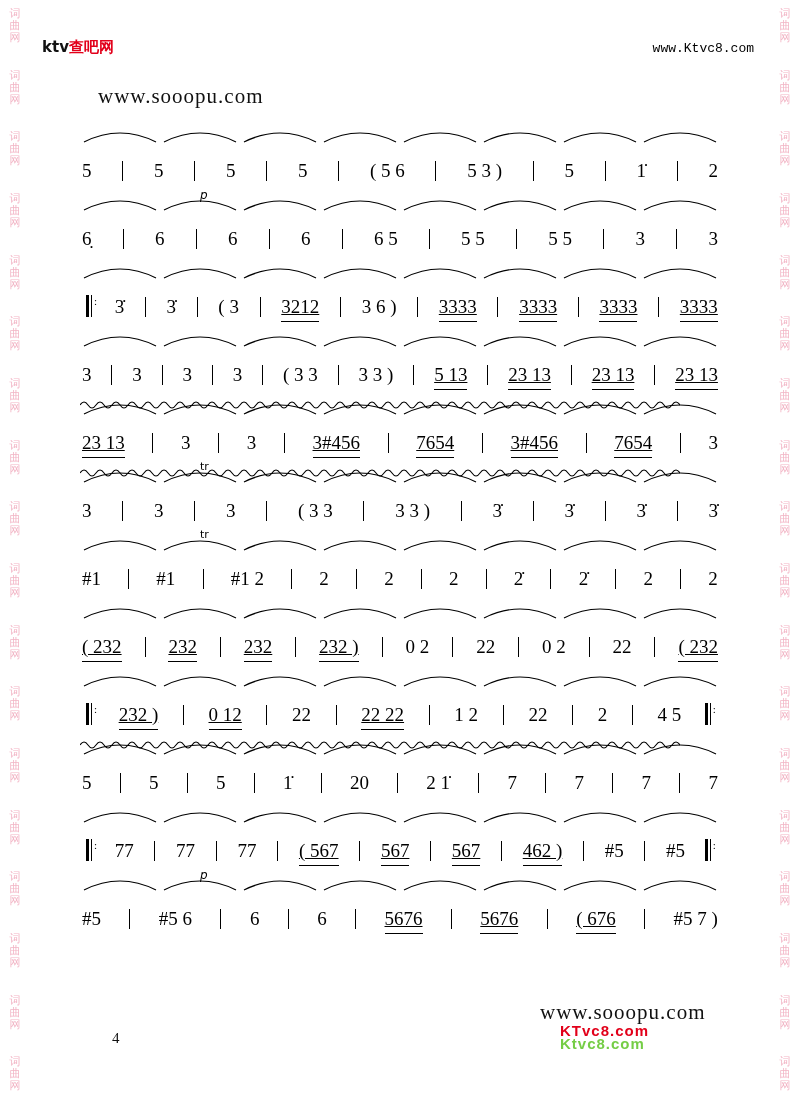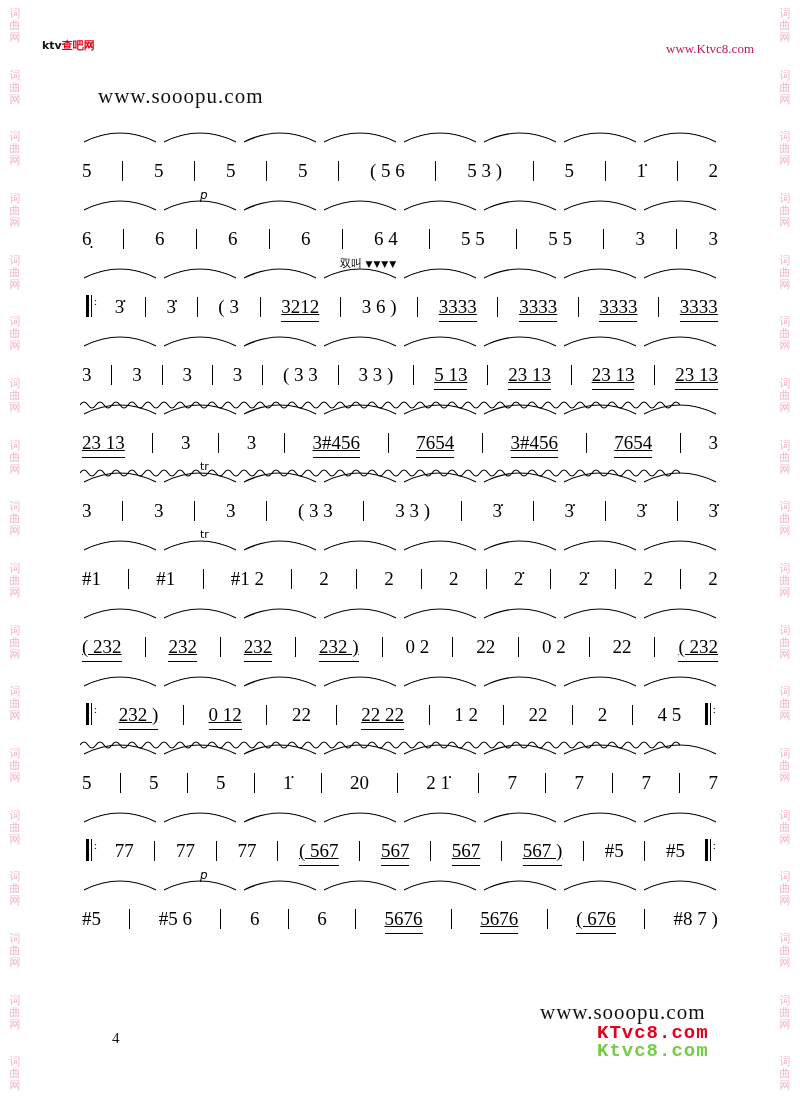--- a/index.html
+++ b/index.html
@@ -26,49 +26,49 @@
     font-family:"DejaVu Sans", sans-serif;
     opacity:.85;
   }
   
   .hdr{
     position:absolute;left:0;right:0;top:38px;height:26px;
   }
   .ktv-logo{
     position:absolute;left:42px;top:0;
     font-family:"DejaVu Sans", sans-serif;
-    font-size:11px;font-weight:bold;color:#111;
+    font-size:15px;font-weight:bold;color:#111;
     letter-spacing:0px;
   }
   .ktv-logo .red{color:#e2001a;}
   .hdr-url{
     position:absolute;right:46px;top:3px;
-    font-family:Liberation Serif, serif;
-    font-size:13px;color:#be185d;
+    font-family:Liberation Mono, monospace;
+    font-size:13px;color:#000000;
   }
   .site-top{
     position:absolute;left:98px;top:84px;
     font-family:"Liberation Serif", serif;
     font-size:21px;color:#111;letter-spacing:1px;
   }
   .site-bottom{
     position:absolute;left:540px;top:1000px;
     font-family:"Liberation Serif", serif;
     font-size:21px;color:#111;letter-spacing:1px;
   }
   .page-num{
     position:absolute;left:112px;top:1030px;
     font-family:"Liberation Serif", serif;
     font-size:15px;color:#111;
   }
   
   .stamp{
-    position:absolute;left:597px;top:1022px;
-    font-family:Liberation Mono, monospace;
-    font-size:19px;font-weight:bold;letter-spacing:1px;
+    position:absolute;left:560px;top:1022px;
+    font-family:Liberation Sans, sans-serif;
+    font-size:15px;font-weight:bold;letter-spacing:1px;
   }
   .stamp .l1{color:#e2001a;}
   .stamp .l2{color:#6ecb3c;position:relative;top:-4px;opacity:.95;}
 
   
   .score{
     position:absolute;left:80px;top:120px;width:640px;height:880px;
   }
   .sysrow{
     position:relative;
@@ -384,21 +384,21 @@
         <span class="bar"></span>
         <span class="cell">
           <span>6</span>
         </span>
         <span class="bar"></span>
         <span class="cell">
           <span>6</span>
         </span>
         <span class="bar"></span>
         <span class="cell">
-          <span>6 4</span>
+          <span>6 5</span>
         </span>
         <span class="bar"></span>
         <span class="cell">
           <span>5 5</span>
         </span>
         <span class="bar"></span>
         <span class="cell">
           <span>5 5</span>
         </span>
         <span class="bar"></span>
@@ -456,21 +456,20 @@
         </span>
         <span class="bar"></span>
         <span class="cell">
           <span class="grp b1">3333</span>
         </span>
         <span class="bar"></span>
         <span class="cell">
           <span class="grp b1">3333</span>
         </span>
       </div>
-      <div class="marks" style="left: 260px; position: absolute;"><span class="label-cn">双叫</span> <span class="tri">▼▼▼▼</span></div>
     </div>
     <div class="sysrow">
       <div class="slurs"><svg width="640" height="26" viewBox="0 0 640 26">
           <path d="M4 22 Q40 4 76 22" fill="none" stroke="#000" stroke-width="1.2"></path>
           <path d="M84 22 Q120 4 156 22" fill="none" stroke="#000" stroke-width="1.2"></path>
           <path d="M164 22 Q200 4 236 22" fill="none" stroke="#000" stroke-width="1.2"></path>
           <path d="M244 22 Q280 4 316 22" fill="none" stroke="#000" stroke-width="1.2"></path>
           <path d="M324 22 Q360 4 396 22" fill="none" stroke="#000" stroke-width="1.2"></path>
           <path d="M404 22 Q440 4 476 22" fill="none" stroke="#000" stroke-width="1.2"></path>
           <path d="M484 22 Q520 4 556 22" fill="none" stroke="#000" stroke-width="1.2"></path>
@@ -862,21 +861,21 @@
         <span class="bar"></span>
         <span class="cell">
           <span class="grp b1">567</span>
         </span>
         <span class="bar"></span>
         <span class="cell">
           <span class="grp b1">567</span>
         </span>
         <span class="bar"></span>
         <span class="cell">
-          <span class="grp b1">567 )</span>
+          <span class="grp b1">462 )</span>
         </span>
         <span class="bar"></span>
         <span class="cell">
           <span>#5</span>
         </span>
         <span class="bar"></span>
         <span class="cell">
           <span>#5</span>
         </span>
         <span class="repeat">
@@ -918,21 +917,21 @@
         <span class="bar"></span>
         <span class="cell">
           <span class="grp b1">5676</span>
         </span>
         <span class="bar"></span>
         <span class="cell">
           <span class="grp b1">( 676</span>
         </span>
         <span class="bar"></span>
         <span class="cell">
-          <span>#8 7 )</span>
+          <span>#5 7 )</span>
         </span>
       </div>
       <div class="marks" style="left: 120px; position: absolute;"> <span class="dyn">p</span></div>
     </div>
   </div>
 
 <div class="site-bottom">www.sooopu.com</div>
 <div class="page-num">4</div>
 <div class="stamp">
   <div class="l1">KTvc8.com</div>

